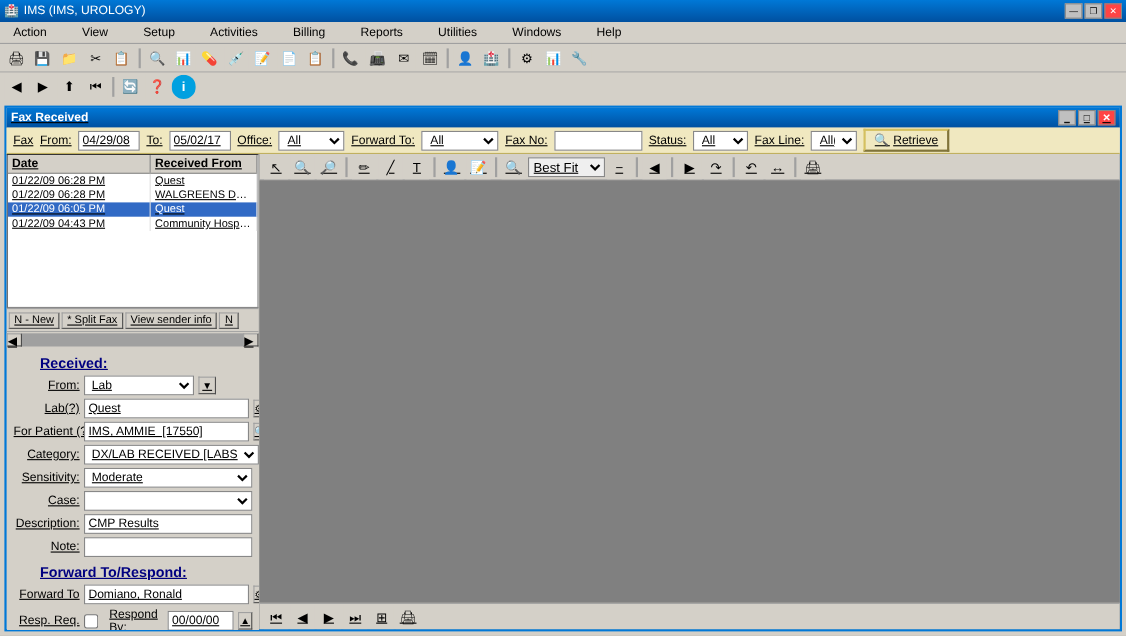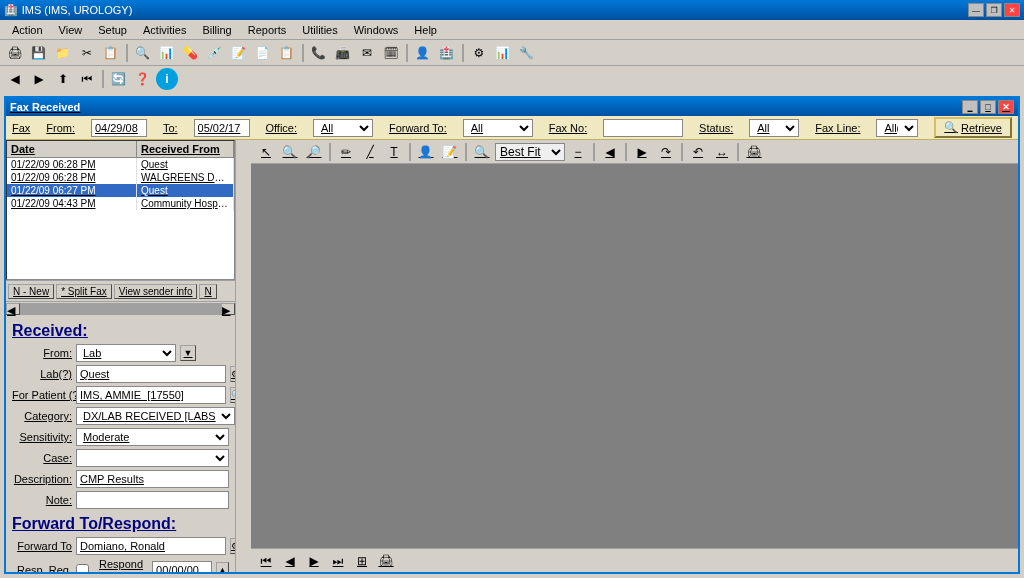--- a/index.html
+++ b/index.html
@@ -5,44 +5,44 @@
     * { box-sizing: border-box; margin: 0; padding: 0; }
     body { font-family: 'Segoe UI', Tahoma, Geneva, Verdana, sans-serif; font-size: 11px; background: #d4d0c8; width: 1024px; height: 578px; overflow: hidden; }
     
     
     .title-bar { background: linear-gradient(to bottom, #0078d7, #0050a0); color: white; height: 20px; display: flex; align-items: center; justify-content: space-between; padding: 0 4px; font-size: 11px; }
     .title-bar-left { display: flex; align-items: center; gap: 4px; }
     .title-bar-controls { display: flex; gap: 2px; }
     .title-btn { width: 16px; height: 14px; background: #c0c0c0; border: 1px solid #888; font-size: 8px; display: flex; align-items: center; justify-content: center; cursor: pointer; color: black; }
     
     
-    .menu-bar { background: #d4d0c8; height: 20px; display: flex; align-items: center; padding: 0 4px; border-bottom: 1px solid #a0a0a0; }
+    .menu-bar { background: #d4d0c8; height: 20px; display: flex; align-items: center; padding: 0 4px; border-bottom: 1px solid #a0a0a0; gap: 16px; }
     .menu-item { padding: 2px 8px; font-size: 11px; cursor: pointer; }
     
     
     .toolbar { background: #d4d0c8; height: 26px; display: flex; align-items: center; padding: 2px 4px; border-bottom: 1px solid #a0a0a0; gap: 2px; }
     .toolbar2 { background: #d4d0c8; height: 26px; display: flex; align-items: center; padding: 2px 4px; gap: 2px; }
     .tb-btn { width: 22px; height: 22px; background: #d4d0c8; border: 1px solid transparent; display: flex; align-items: center; justify-content: center; cursor: pointer; font-size: 12px; }
     .tb-sep { width: 2px; height: 18px; background: #a0a0a0; margin: 0 2px; }
     
     
     .main-window { background: #d4d0c8; padding: 4px; height: calc(578px - 20px - 20px - 26px - 26px); }
     
     
     .fax-window { background: #d4d0c8; border: 2px solid #0078d7; width: 100%; height: 100%; display: flex; flex-direction: column; text-decoration: underline; }
     .fax-title-bar { background: linear-gradient(to bottom, #0078d7, #0050a0); color: white; height: 18px; display: flex; align-items: center; justify-content: space-between; padding: 0 4px; font-size: 11px; font-weight: bold; }
     .fax-title-controls { display: flex; gap: 2px; }
-    .fax-tb { background: #f0e8c0; height: 24px; display: flex; align-items: center; padding: 2px 6px; gap: 6px; border-bottom: 1px solid #c0b060; justify-content: space-between; }
+    .fax-tb { background: #f0e8c0; height: 24px; display: flex; align-items: center; padding: 2px 6px; gap: 6px; border-bottom: 1px solid #c0b060; }
     .fax-tb label { font-size: 11px; white-space: nowrap; }
     .fax-input { height: 18px; border: 1px solid #888; background: white; padding: 0 3px; font-size: 11px; }
     .fax-input-sm { width: 56px; }
     .retrieve-btn { background: #f0e8c0; border: 2px outset #d4c060; padding: 2px 8px; font-size: 11px; cursor: pointer; display: flex; align-items: center; gap: 3px; white-space: nowrap; }
     
     
-    .fax-content { display: flex; flex: 1; overflow: hidden; gap: 15px; }
+    .fax-content { display: flex; flex: 1; overflow: hidden; }
     
     
     .left-panel { width: 230px; display: flex; flex-direction: column; border-right: 1px solid #a0a0a0; }
     
     
     .fax-list { background: white; border: 1px inset #888; overflow-y: auto; }
     .fax-list-header { display: grid; grid-template-columns: 130px 1fr; background: #d4d0c8; border-bottom: 1px solid #888; }
     .fax-list-header-cell { padding: 2px 4px; font-size: 11px; font-weight: bold; border-right: 1px solid #888; }
     .fax-row { display: grid; grid-template-columns: 130px 1fr; cursor: pointer; }
     .fax-row.selected { background: #316ac5; color: white; }
@@ -50,21 +50,21 @@
     
     
     .fax-action-bar { background: #d4d0c8; height: 22px; display: flex; align-items: center; padding: 0 2px; gap: 2px; border-top: 1px solid #a0a0a0; border-bottom: 1px solid #a0a0a0; }
     .fax-act-btn { background: #d4d0c8; border: 1px outset #a0a0a0; padding: 1px 4px; font-size: 10px; cursor: pointer; white-space: nowrap; }
     
     
     .scroll-h { height: 14px; background: #d4d0c8; display: flex; align-items: center; }
     
     
     .form-area { padding: 6px; overflow-y: auto; flex: 1; background: #d4d0c8; }
-    .form-section-title { font-size: 16px; font-weight: bold; color: #000080; margin-bottom: 4px; text-decoration: underline; }
+    .form-section-title { font-size: 13px; font-weight: bold; color: #000080; margin-bottom: 4px; text-decoration: underline; margin-left: 24px; }
     .form-row { display: flex; align-items: center; margin-bottom: 3px; gap: 4px; }
     .form-label { font-size: 11px; white-space: nowrap; min-width: 60px; text-align: right; }
     .form-input { height: 18px; border: 1px solid #888; background: white; padding: 0 3px; font-size: 11px; flex: 1; }
     .form-input-sm { width: 60px; flex: none; }
     .form-btn-sm { width: 16px; height: 16px; background: #d4d0c8; border: 1px outset #a0a0a0; font-size: 9px; cursor: pointer; display: flex; align-items: center; justify-content: center; }
     .form-select { height: 18px; border: 1px solid #888; background: white; padding: 0 2px; font-size: 11px; flex: 1; }
     
     
     .right-panel { flex: 1; display: flex; flex-direction: column; background: #808080; }
     .viewer-toolbar { background: #d4d0c8; height: 24px; display: flex; align-items: center; padding: 2px 4px; gap: 2px; border-bottom: 1px solid #a0a0a0; }
@@ -186,21 +186,21 @@
           </div>
           <div class="fax-row">
             <div class="fax-cell">01/22/09  06:28 PM</div>
             <div class="fax-cell">Quest</div>
           </div>
           <div class="fax-row">
             <div class="fax-cell">01/22/09  06:28 PM</div>
             <div class="fax-cell">WALGREENS DRUG S1 09022</div>
           </div>
           <div class="fax-row selected">
-            <div class="fax-cell">01/22/09  06:27 PM</div>
+            <div class="fax-cell">01/22/09  06:05 PM</div>
             <div class="fax-cell">Quest</div>
           </div>
           <div class="fax-row">
             <div class="fax-cell">01/22/09  04:43 PM</div>
             <div class="fax-cell">Community Hospital [ 1-800-977-7428 1</div>
           </div>
         </div>
 
         <div class="fax-action-bar">
           <button class="fax-act-btn">N - New</button>

